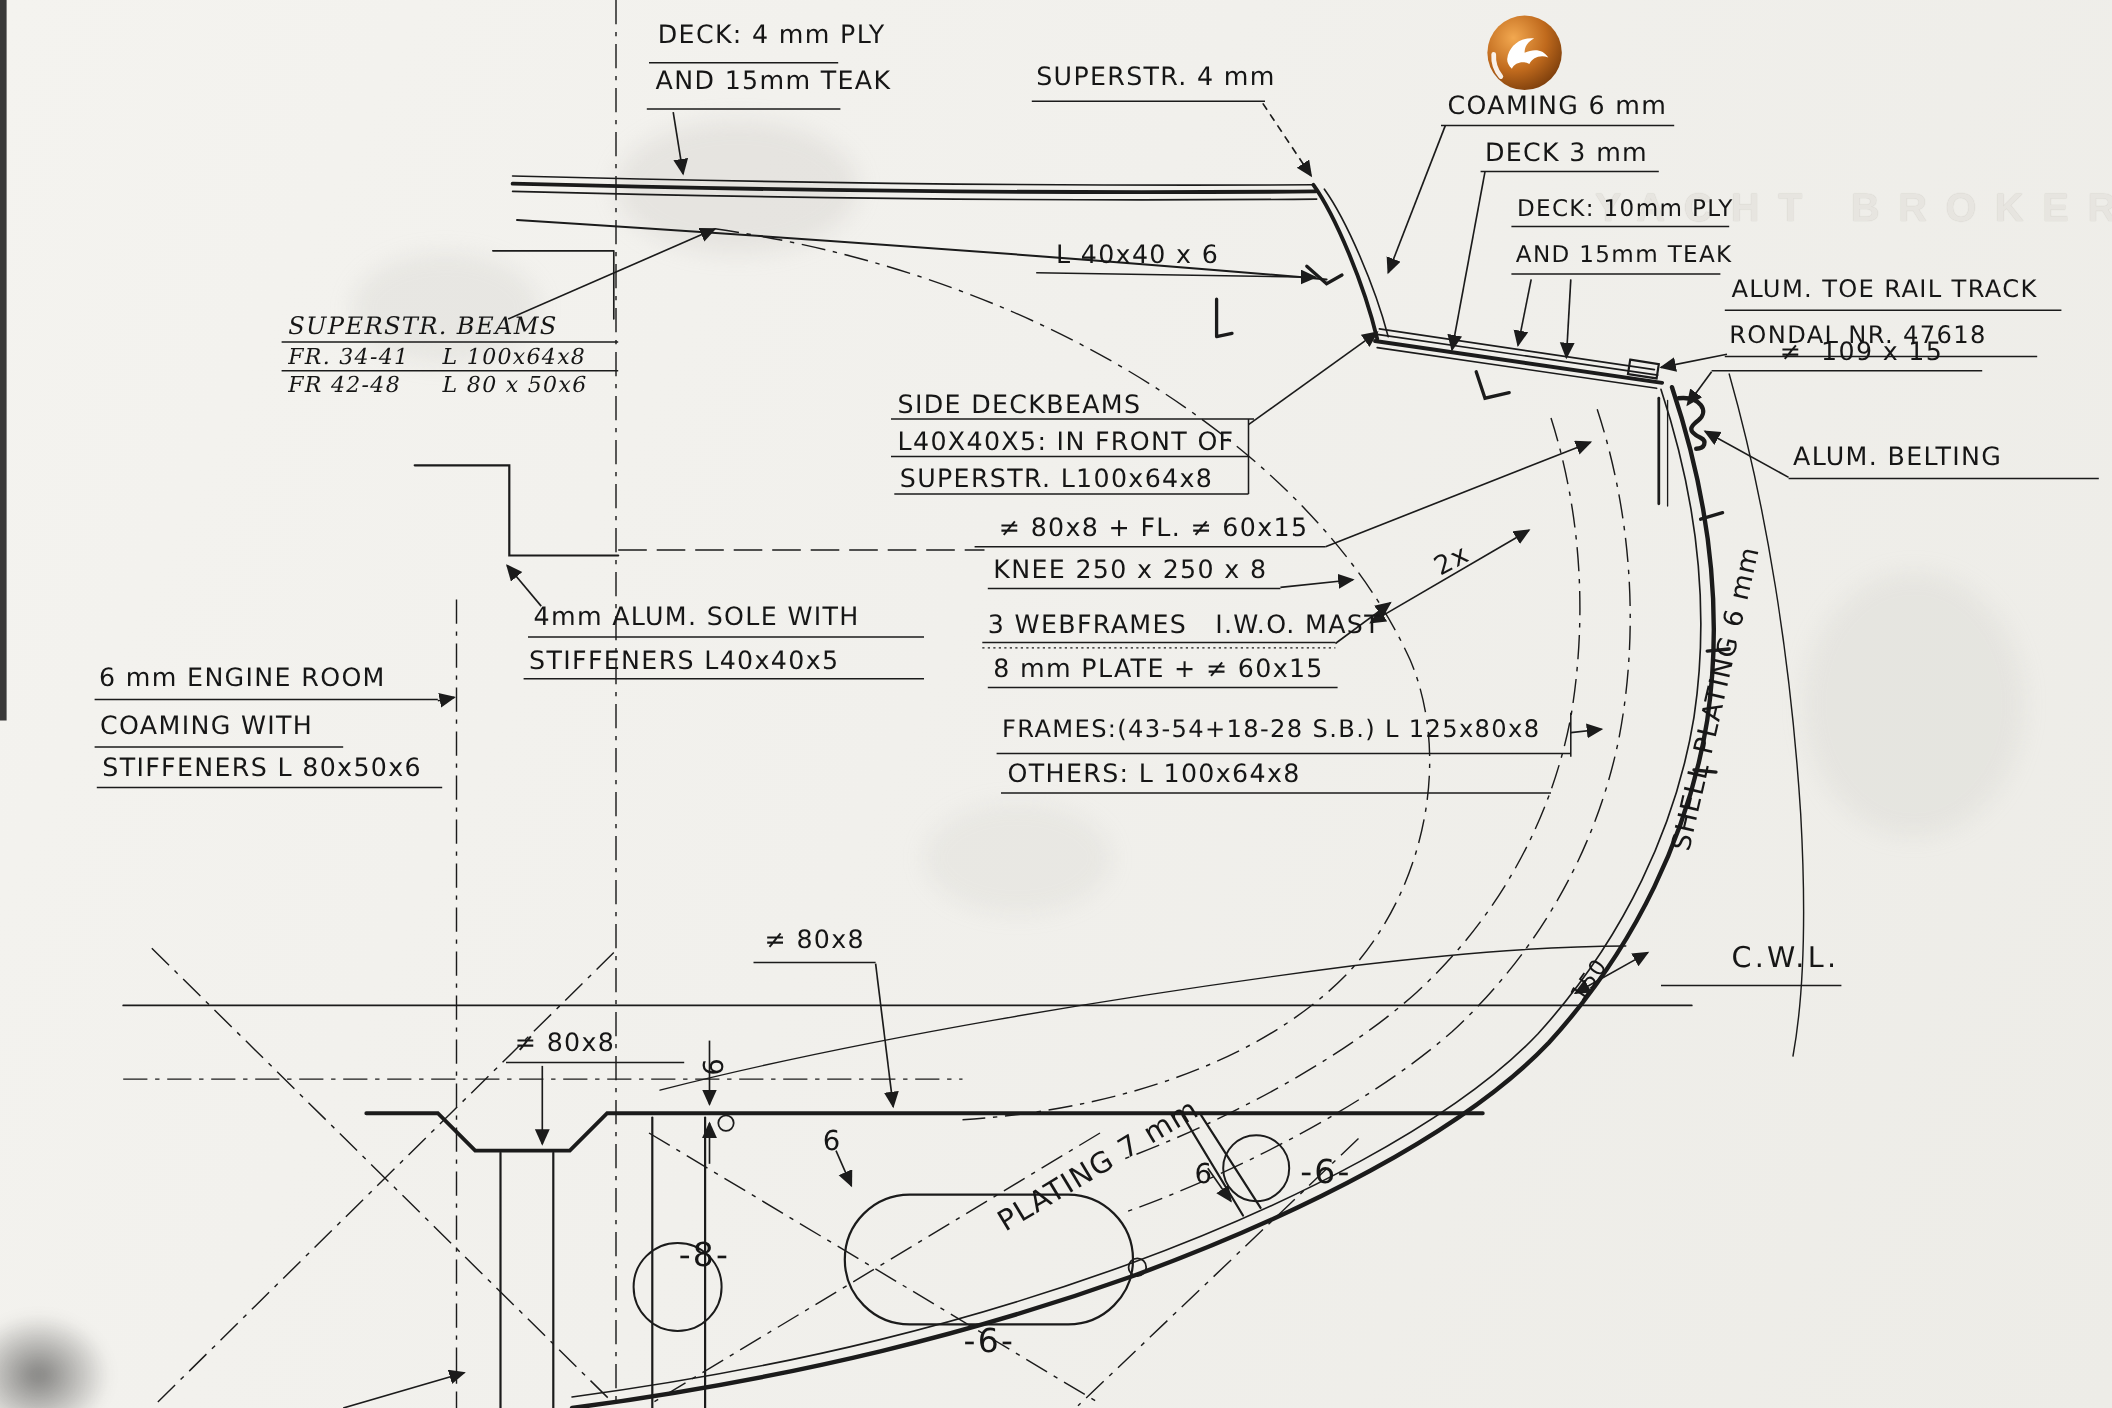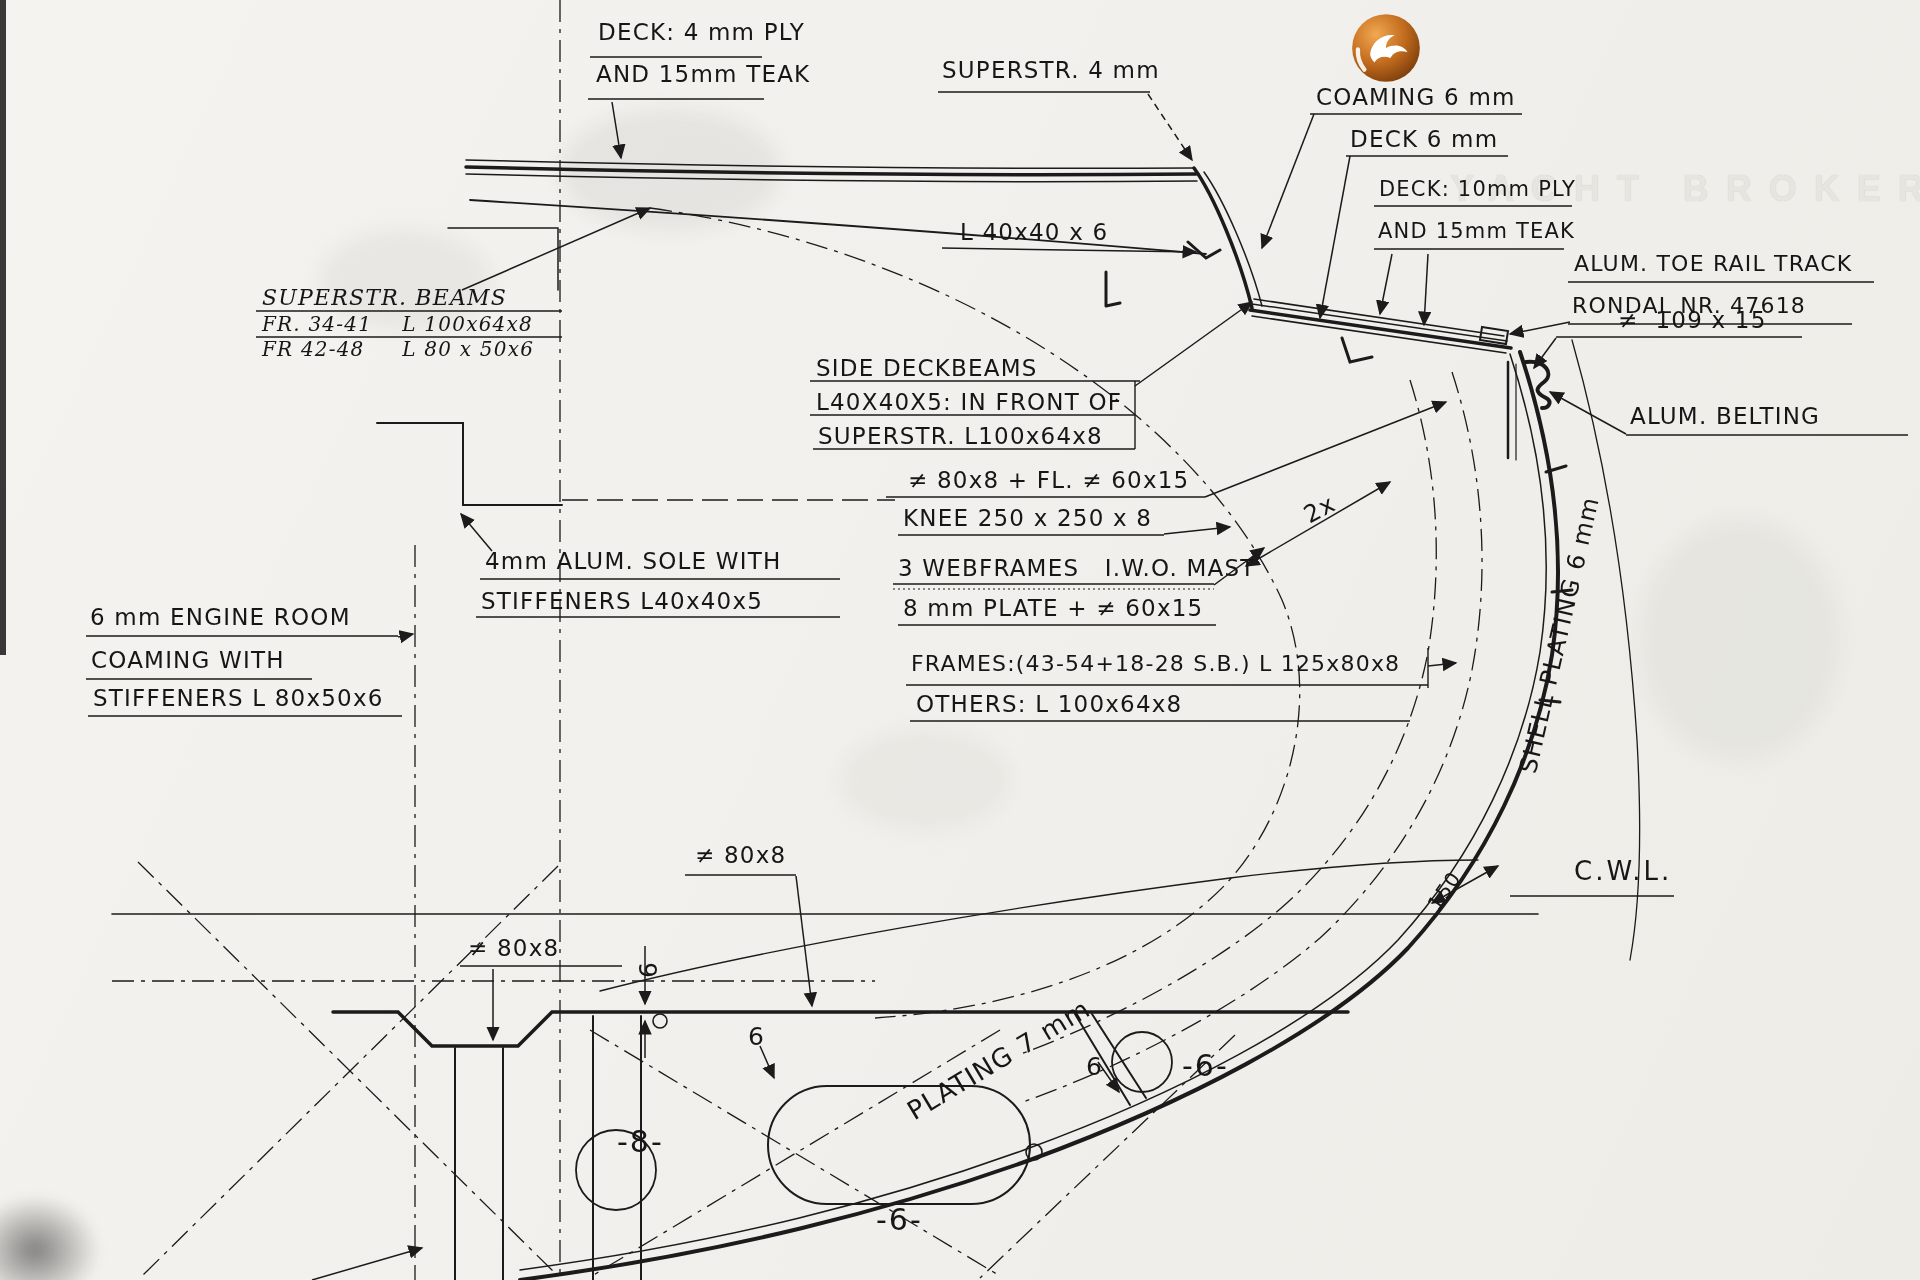--- a/index.html
+++ b/index.html
@@ -178,21 +178,21 @@
       <path marker-end="url(#ah)" d="M1098,1062 L1119,1092"></path>
       <path marker-start="url(#ah)" marker-end="url(#ah)" d="M1432,903 L1498,866"></path>
       <path marker-end="url(#ah)" d="M312,1280 L422,1248"></path>
     </g>
   </svg>
 
   <div class="lbl" style="left:598px;top:20px">DECK: 4 mm PLY</div>
   <div class="lbl" style="left:596px;top:62px">AND 15mm TEAK</div>
   <div class="lbl" style="left:942px;top:58px">SUPERSTR. 4 mm</div>
   <div class="lbl" style="left:1316px;top:85px">COAMING 6 mm</div>
-  <div class="lbl" style="left:1350px;top:127px">DECK 6 mm</div>
+  <div class="lbl" style="left:1350px;top:127px">DECK 3 mm</div>
   <div class="lbl fs21" style="left:1379px;top:178px">DECK: 10mm PLY</div>
   <div class="lbl fs21" style="left:1378px;top:220px">AND 15mm TEAK</div>
   <div class="lbl fs22" style="left:1574px;top:252px">ALUM. TOE RAIL TRACK</div>
   <div class="lbl fs22" style="left:1572px;top:294px">RONDAL NR. 47618</div>
   <div class="lbl" style="left:1618px;top:308px">≠  109 x 15</div>
   <div class="lbl" style="left:1630px;top:404px">ALUM. BELTING</div>
   <div class="lbl it fs22" style="left:262px;top:286px">SUPERSTR. BEAMS</div>
   <div class="lbl it fs20" style="left:262px;top:314px">FR. 34-41    L 100x64x8</div>
   <div class="lbl it fs20" style="left:262px;top:339px">FR 42-48     L 80 x 50x6</div>
   <div class="lbl" style="left:960px;top:220px">L 40x40 x 6</div>

